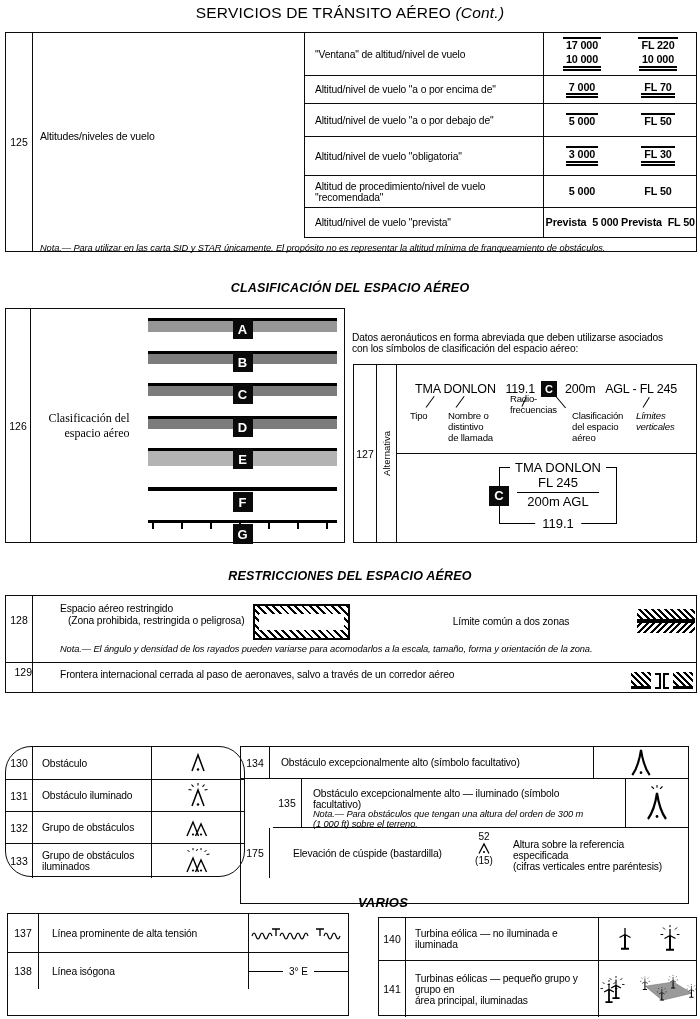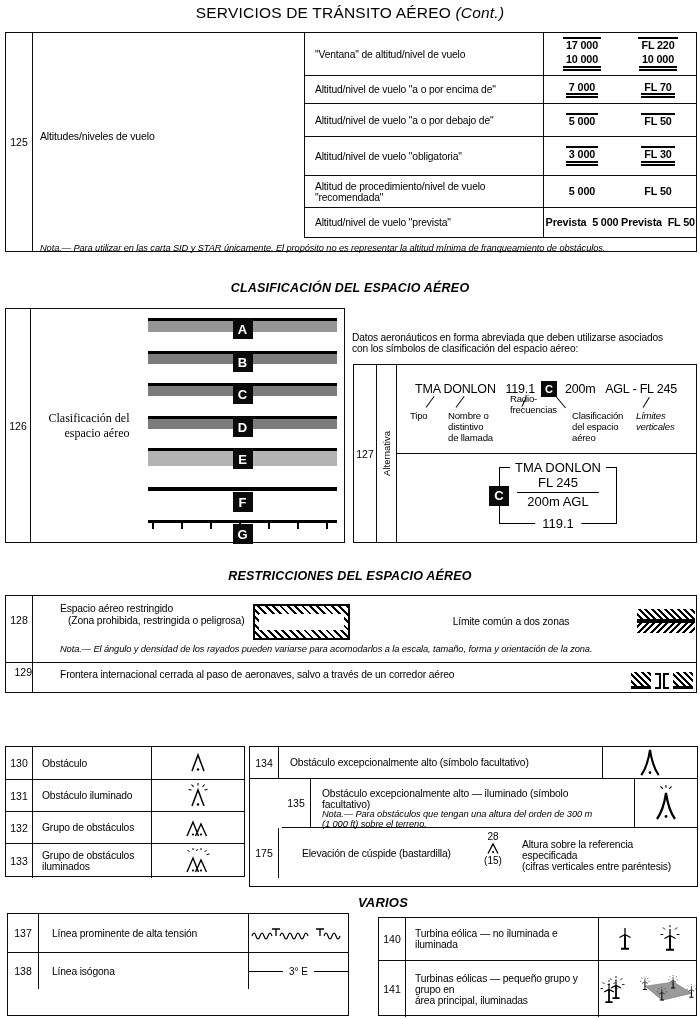--- a/index.html
+++ b/index.html
@@ -323,21 +323,21 @@
   <div class="abs" style="left:620px;top:66px;right:0;bottom:0;">
     <div class="corridor">
       <div class="cseg"></div>
         <div class="cg cg1"></div>
         <div class="cg cg2"></div>
         <div class="cseg"></div>
     </div>
   </div>
 </div>
 
-<div class="gt" style="left:5px;top:746px;width:240px;height:131px;">
+<div class="gt" style="left:5px;top:746px;width:240px;height:131px;border-radius:26px;">
   <div class="gr" style="top:0;height:33px;">
     <div class="gnum" style="width:26px;">130</div>
     <div class="glbl lbl" style="left:36px;right:95px;">Obstáculo</div>
     <div class="gsym" style="left:145px;right:0;">
         <svg width="22" height="22">
           <use href="#s-obs"></use>
         </svg>
       </div>
   </div>
   <div class="gr" style="top:33px;height:32px;">
@@ -363,21 +363,21 @@
     <div class="glbl lbl pre" style="left:36px;right:95px;">Grupo de obstáculos
 iluminados</div>
     <div class="gsym" style="left:145px;right:0;">
         <svg width="26" height="27">
           <use href="#s-grpl"></use>
         </svg>
       </div>
   </div>
 </div>
 
-<div class="gt" style="left:249px;top:746px;width:449px;height:141px;">
+<div class="gt" style="left:240px;top:746px;width:449px;height:158px;">
   <div class="gr" style="top:0;height:32px;">
     <div class="gnum" style="width:28px;">134</div>
     <div class="glbl lbl" style="left:40px;right:100px;">Obstáculo excepcionalmente alto (símbolo facultativo)</div>
     <div class="gsym" style="left:352px;right:0;">
         <svg width="24" height="29">
           <use href="#s-tall"></use>
         </svg>
       </div>
   </div>
   <div class="gr" style="top:32px;height:49px;margin-left:32px;">
@@ -387,21 +387,21 @@
     <div class="gsym" style="left:352px;right:0;">
         <svg width="24" height="36">
           <use href="#s-talll"></use>
         </svg>
       </div>
   </div>
   <div class="gr" style="top:81px;height:50px;border-bottom:none;">
     <div class="gnum" style="width:28px;">175</div>
     <div class="glbl lbl" style="left:52px;width:170px;">Elevación de cúspide (bastardilla)</div>
     <div class="abs ctr" style="left:218px;top:3px;width:50px;font-size:10px;line-height:1.1;">
-      <div>28</div>
+      <div>52</div>
       <svg width="16" height="13" style="display:block;margin:0 auto;">
           <use href="#s-peak"></use>
         </svg>
       <div>(15)</div>
     </div>
     <div class="abs lbl pre" style="left:272px;top:11px;right:6px;">Altura sobre la referencia especificada
 (cifras verticales entre paréntesis)</div>
   </div>
 </div>
 

